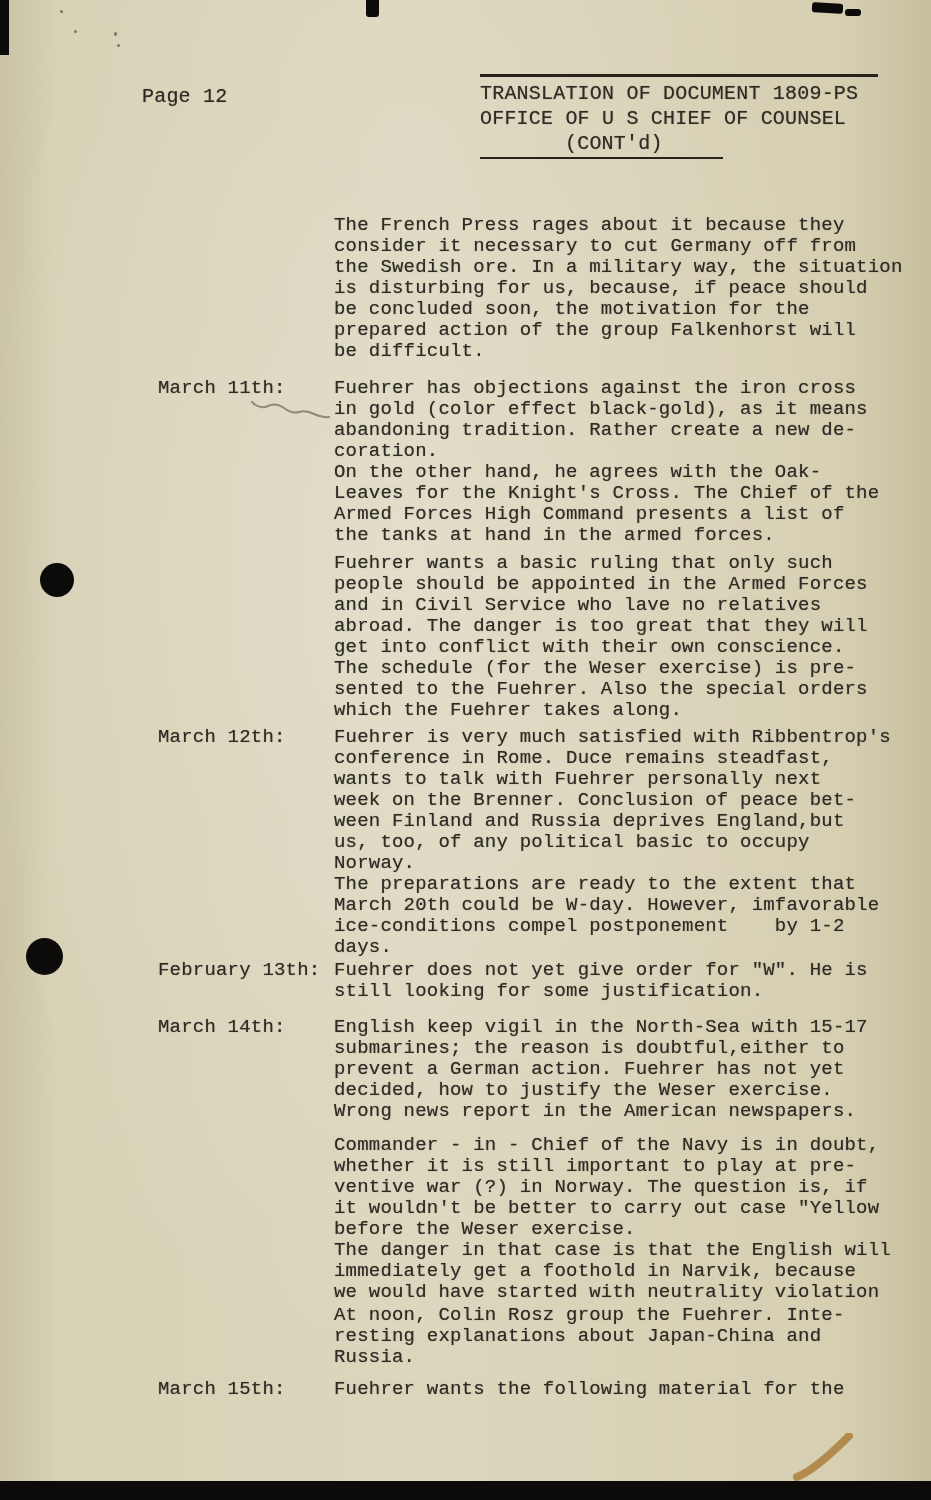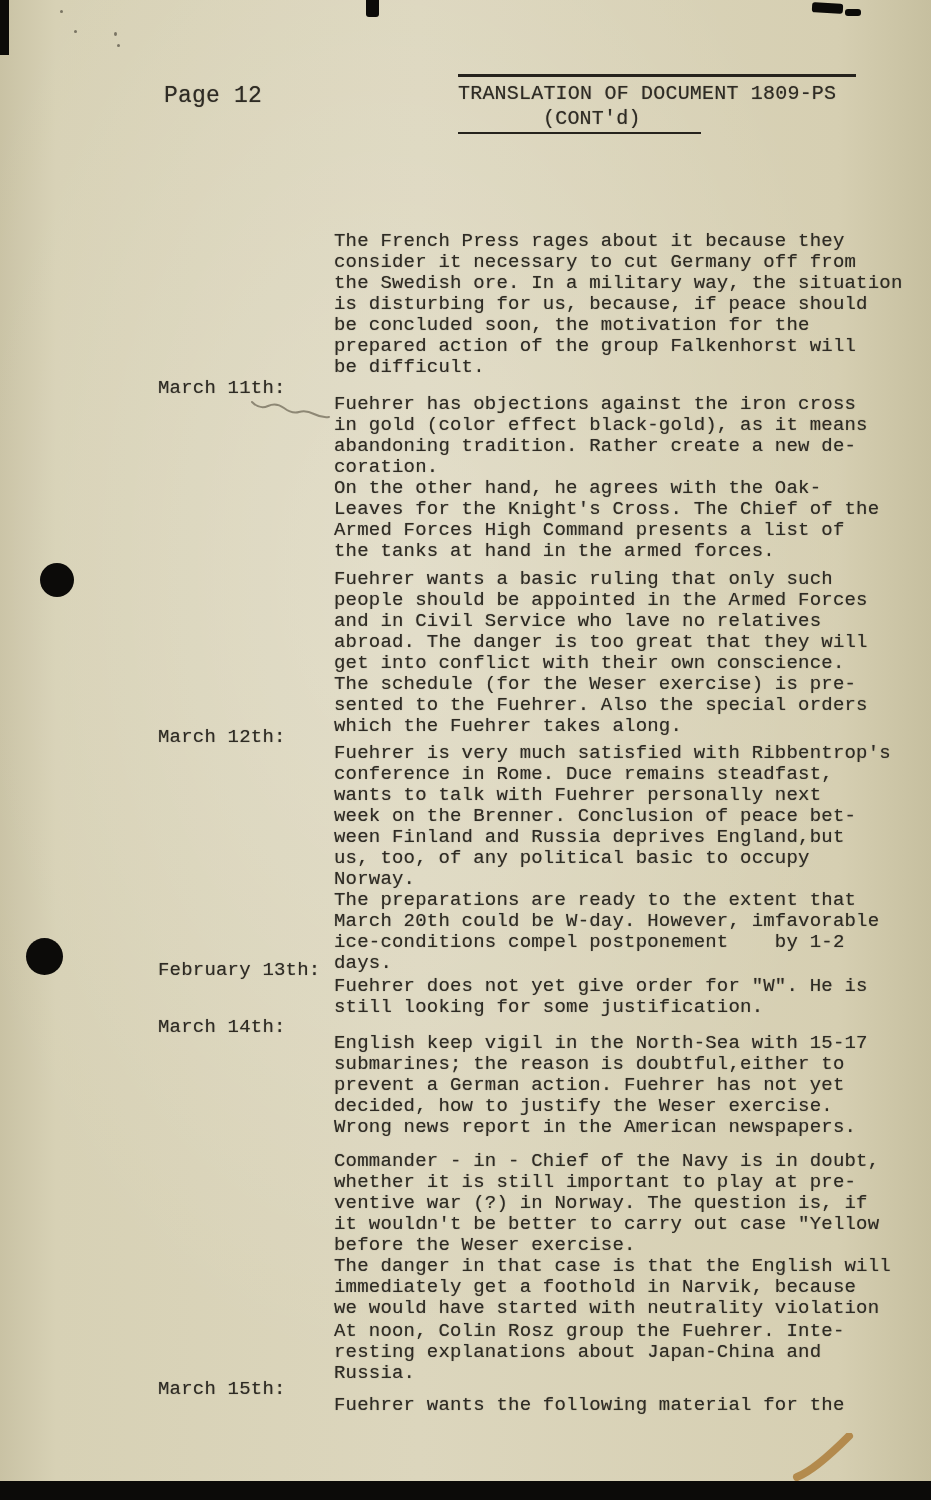--- a/index.html
+++ b/index.html
@@ -17,31 +17,31 @@
   }
 
   .type {
     white-space:pre-wrap;
     font-size:19px; line-height:21px;
     letter-spacing:0.2px;
     text-shadow:0 0 1px rgba(46,42,34,0.55);
   }
 
   
-  .page-number { position:absolute; left:164px; top:86px; font-size:23px; }
-  .header-block { position:absolute; left:458px; top:74px; width:400px; }
+  .page-number { position:absolute; left:142px; top:86px; font-size:20px; }
+  .header-block { position:absolute; left:480px; top:74px; width:400px; }
   .header-rule-top { width:398px; height:3px; background:#26231d; margin-bottom:4px; }
   .header-line { font-size:20px; line-height:25px; }
   .header-line.indent { padding-left:85px; }
   .header-rule-bottom { width:243px; height:2px; background:#26231d; margin-top:1px; }
 
   
   .entry { position:absolute; left:0; width:931px; }
   .entry .date { position:absolute; left:158px; top:0; text-underline-offset:4px; text-decoration-thickness:2px; }
-  .entry .body { position:absolute; left:334px; top:16px; width:578px; }
+  .entry .body { position:absolute; left:334px; top:0; width:578px; }
   .e0 { top:215px; } .e1 { top:378px; } .e2 { top:553px; }
   .e3 { top:727px; } .e4 { top:960px; } .e5 { top:1017px; }
   .e6 { top:1135px; } .e7 { top:1305px; } .e8 { top:1379px; }
 
   
   .artifact { position:absolute; background:#0c0b09; }
   .a-top-left    { left:0;   top:0;    width:9px;   height:55px; }
   .a-top-center  { left:366px; top:0;  width:13px;  height:17px; border-radius:0 0 3px 3px; }
   .a-top-right-a { left:812px; top:3px; width:31px; height:10px; border-radius:3px; transform:rotate(3deg); }
   .a-top-right-b { left:845px; top:9px; width:16px; height:7px;  border-radius:3px; }
@@ -60,20 +60,21 @@
 </head>
 <body>
 
 <div class="scan">
 
   <div class="page-number type">Page 12</div>
 
   <div class="header-block">
     <div class="header-rule-top"></div>
     <div class="header-line type">TRANSLATION OF DOCUMENT 1809-PS</div>
+    <div class="header-line type">OFFICE OF U S CHIEF OF COUNSEL</div>
     <div class="header-line type indent">(CONT'd)</div>
     <div class="header-rule-bottom"></div>
   </div>
 
   <div class="entry e0">
     <div class="date type"></div>
     <div class="body type">The French Press rages about it because they
 consider it necessary to cut Germany off from
 the Swedish ore. In a military way, the situation
 is disturbing for us, because, if peace should

